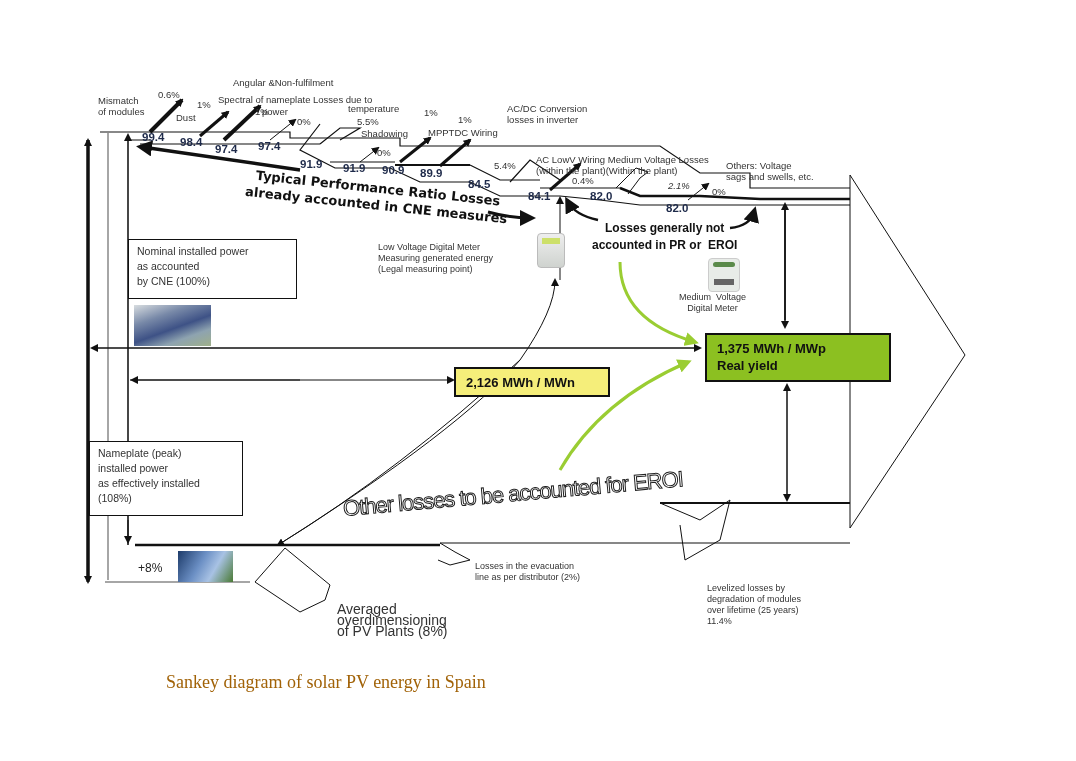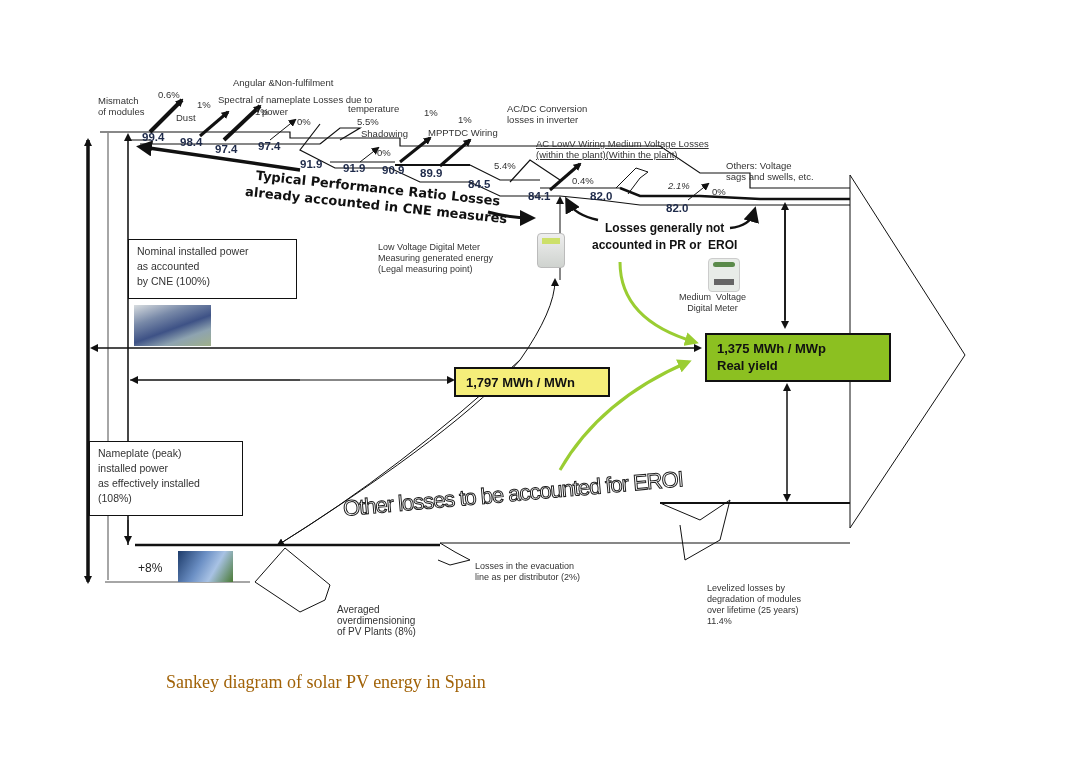--- a/index.html
+++ b/index.html
@@ -120,21 +120,21 @@
 <div class="lbl" style="left:348px;top:103px;">temperature</div>
 <div class="pct" style="left:357px;top:116px;">5.5%</div>
 <div class="lbl" style="left:361px;top:128px;">Shadowing</div>
 <div class="pct" style="left:377px;top:147px;">0%</div>
 <div class="pct" style="left:424px;top:107px;">1%</div>
 <div class="pct" style="left:458px;top:114px;">1%</div>
 <div class="lbl" style="left:428px;top:127px;">MPPTDC Wiring</div>
 <div class="lbl" style="left:507px;top:103px;">AC/DC Conversion
 losses in inverter</div>
 <div class="pct" style="left:494px;top:160px;">5.4%</div>
-<div class="lbl" style="left:536px;top:138px;text-decoration:underline;">AC LowV Wiring Medium Voltage Losses
+<div class="lbl" style="left:536px;top:154px;">AC LowV Wiring Medium Voltage Losses
 (within the plant)(Within the plant)</div>
 <div class="pct" style="left:572px;top:175px;">0.4%</div>
 <div class="pct" style="left:668px;top:180px;font-style:italic;">2.1%</div>
 <div class="lbl" style="left:726px;top:160px;">Others: Voltage
 sags and swells, etc.</div>
 <div class="pct" style="left:712px;top:186px;">0%</div>
 
 <div class="val" style="left:142px;top:131px;">99.4</div>
 <div class="val" style="left:180px;top:136px;">98.4</div>
 <div class="val" style="left:215px;top:143px;">97.4</div>
@@ -174,28 +174,28 @@
 <div class="photo" style="left:134px;top:305px;width:77px;height:41px;background:linear-gradient(160deg,#d8dde0 0%,#7889a8 30%,#3e5286 55%,#8ea3b0 75%,#9fb08a 100%);"></div>
 
 <div class="box" style="left:89px;top:441px;width:154px;height:75px;white-space:pre;">Nameplate (peak)
 installed power
 as effectively installed
 (108%)</div>
 <div class="photo" style="left:178px;top:551px;width:55px;height:31px;background:linear-gradient(120deg,#1d3b6a 0%,#6b8fc4 40%,#a8c2e4 65%,#4a7a34 100%);"></div>
 <div class="lbl" style="left:138px;top:563px;font-size:12px;color:#222;">+8%</div>
 
 <div class="yield-box" style="left:454px;top:367px;width:156px;height:30px;background:#f5ee7a;padding:6px 0 0 10px;">
-  <span>1,797 MWh / MWn</span>
+  <span>2,126 MWh / MWn</span>
 </div>
 <div class="yield-box" style="left:705px;top:333px;width:186px;height:49px;background:#8cc021;padding:5px 0 0 10px;line-height:17px;">
   <div>1,375 MWh / MWp</div>
   <div>Real yield</div>
 </div>
 
-<div class="lbl" style="left:337px;top:604px;font-size:10px;">Averaged
+<div class="lbl" style="left:337px;top:604px;font-size:14px;">Averaged
 overdimensioning
 of PV Plants (8%)</div>
 <div class="lbl" style="left:475px;top:561px;font-size:9px;">Losses in the evacuation
 line as per distributor (2%)</div>
 <div class="lbl" style="left:707px;top:583px;font-size:9px;">Levelized losses by
 degradation of modules
 over lifetime (25 years)
 11.4%</div>
 
 <div class="caption" style="left:166px;top:672px;">Sankey diagram of solar PV energy in Spain</div>

